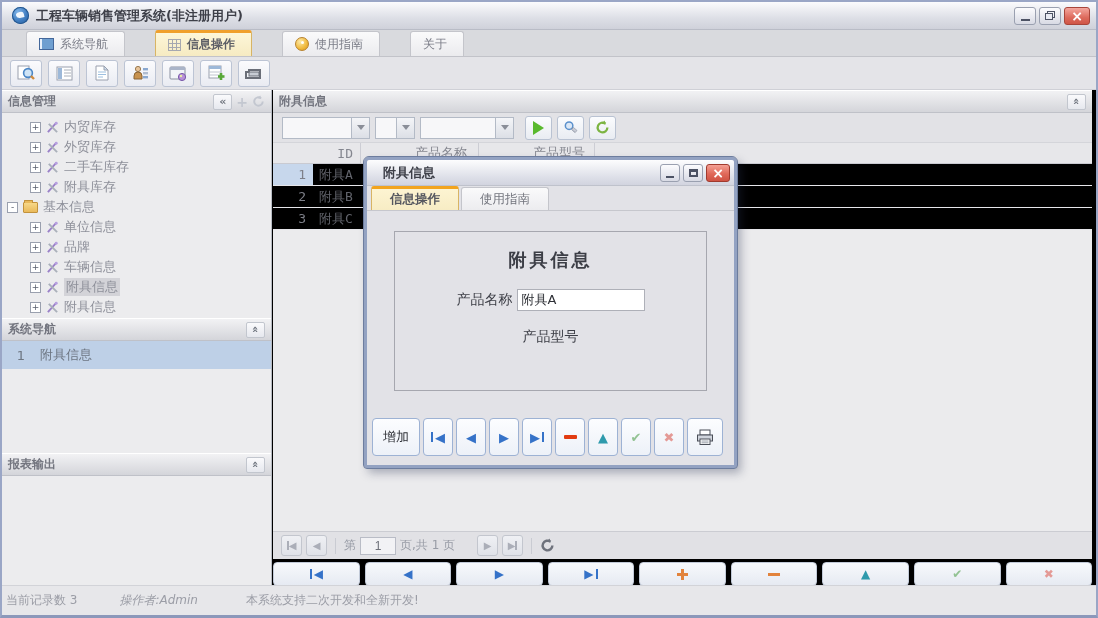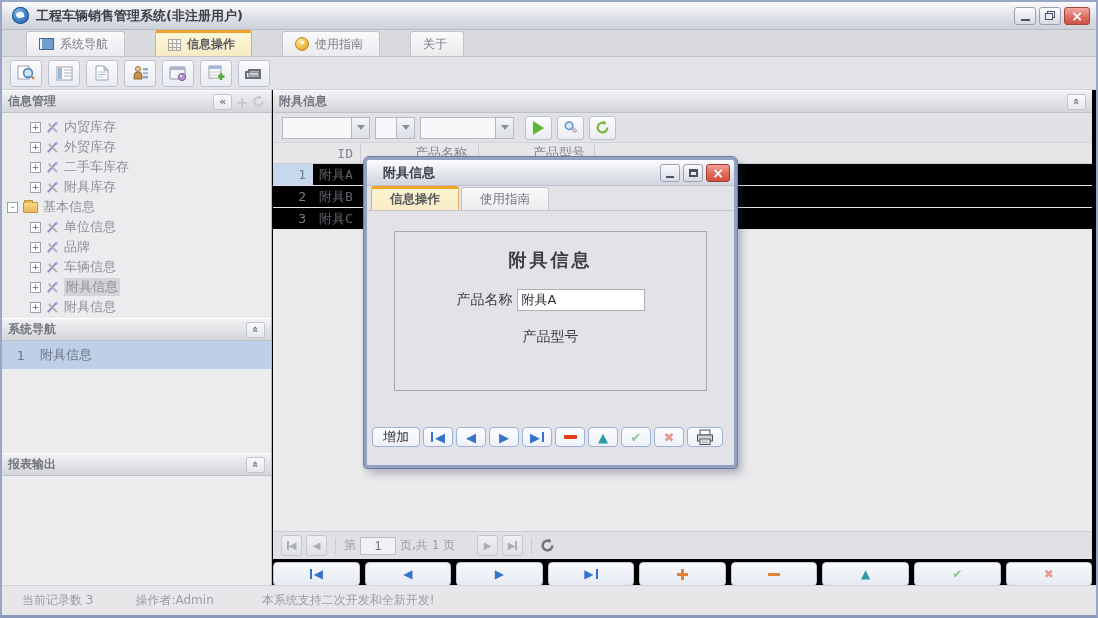--- a/index.html
+++ b/index.html
@@ -122,21 +122,21 @@
   .vbar-b { width:2px; height:10px; background:#3572c8; }
   .plus-o { position:relative; width:11px; height:11px; }
   .plus-o::before, .plus-o::after { content:""; position:absolute; background:#e2833c; }
   .plus-o::before { left:4px; top:0; width:3px; height:11px; }
   .plus-o::after { left:0; top:4px; width:11px; height:3px; }
   .minus-o { width:12px; height:3px; background:#e2833c; }
 
   
   .statusbar { position:absolute; left:0; bottom:0; right:0; height:30px; background:#e7e7ea;
                border-top:1px solid #d2d3d8; display:flex; align-items:center; font-size:12px; color:#9b9da6; }
-  .statusbar span { margin-left:20px; } .statusbar .s2 { margin-left:42px; } .statusbar .s3 { margin-left:48px; }
+  .statusbar span { margin-left:4px; } .statusbar .s2 { margin-left:42px;font-style:italic; } .statusbar .s3 { margin-left:48px; }
 
   
   .dialog { position:absolute; left:362px; top:155px; width:373px; height:311px;
             background:#e2e2e7; border:3px solid #93a2c2; outline:1px solid #6d7d9e; border-radius:5px 5px 3px 3px;
             box-shadow:4px 5px 10px rgba(40,50,80,.35); display:flex; flex-direction:column; }
   .dlg-titlebar { height:26px; background:linear-gradient(#fdfdfe,#dddfe8 70%,#d2d4df); border-radius:3px 3px 0 0;
                   border-bottom:1px solid #bfc2cc; display:flex; align-items:center; padding:0 4px 0 16px; }
   .dlg-title { font-size:13px; font-weight:bold; color:#3d3f48; }
   .dlg-controls { margin-left:auto; display:flex; gap:3px; }
   .dbtn-win { width:20px; height:18px; border-radius:3px; border:1px solid #9aa0b0;
@@ -151,21 +151,21 @@
   .dtab.active { background:linear-gradient(#fdf4d2,#f7ecc4); border-color:#d8b464; border-top:3px solid #f2a41e;
                  color:#55575f; font-weight:bold; height:24px; }
   .dlg-body { flex:1; position:relative; }
   .formbox { position:absolute; left:27px; top:20px; width:313px; height:160px; border:1px solid #a6a7af; }
   .form-heading { text-align:center; margin-top:16px; font-size:18px; font-weight:bold; color:#3c3e46; letter-spacing:3px; }
   .frow { display:flex; align-items:center; justify-content:center; margin-top:17px; gap:4px; }
   .frow label { font-size:14px; color:#3c3e46; }
   .frow input { width:128px; height:22px; border:1px solid #aeb0b8; background:#fff; font-size:13px;
                 padding-left:4px; color:#2e3036; font-family:"DejaVu Sans","Liberation Sans",sans-serif; }
   .dlg-buttons { height:50px; display:flex; align-items:center; padding:0 5px 6px 5px; gap:3px; }
-  .dlg-btn { height:20px; border-radius:4px; border:1px solid #9db2d4; background:linear-gradient(#fcfdff,#edf1f8);
+  .dlg-btn { height:38px; border-radius:4px; border:1px solid #9db2d4; background:linear-gradient(#fcfdff,#edf1f8);
              display:flex; align-items:center; justify-content:center; gap:2px; font-size:13px; color:#2e3036; }
   .dlg-btn.txt { width:48px; }
   .dlg-btn.ico { width:30px; }
   .dlg-btn.prn { width:36px; }
   .minus-r { width:13px; height:4px; background:#e23c12; border-radius:1px; }
 </style>
 </head>
 <body>
 
 <div class="screen">

